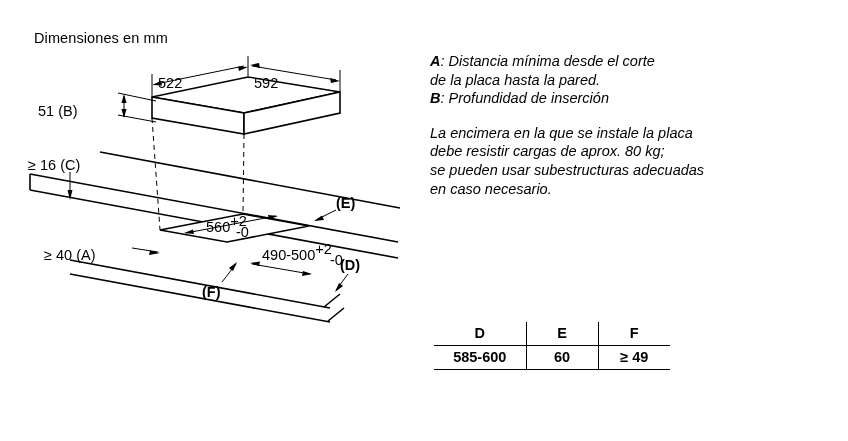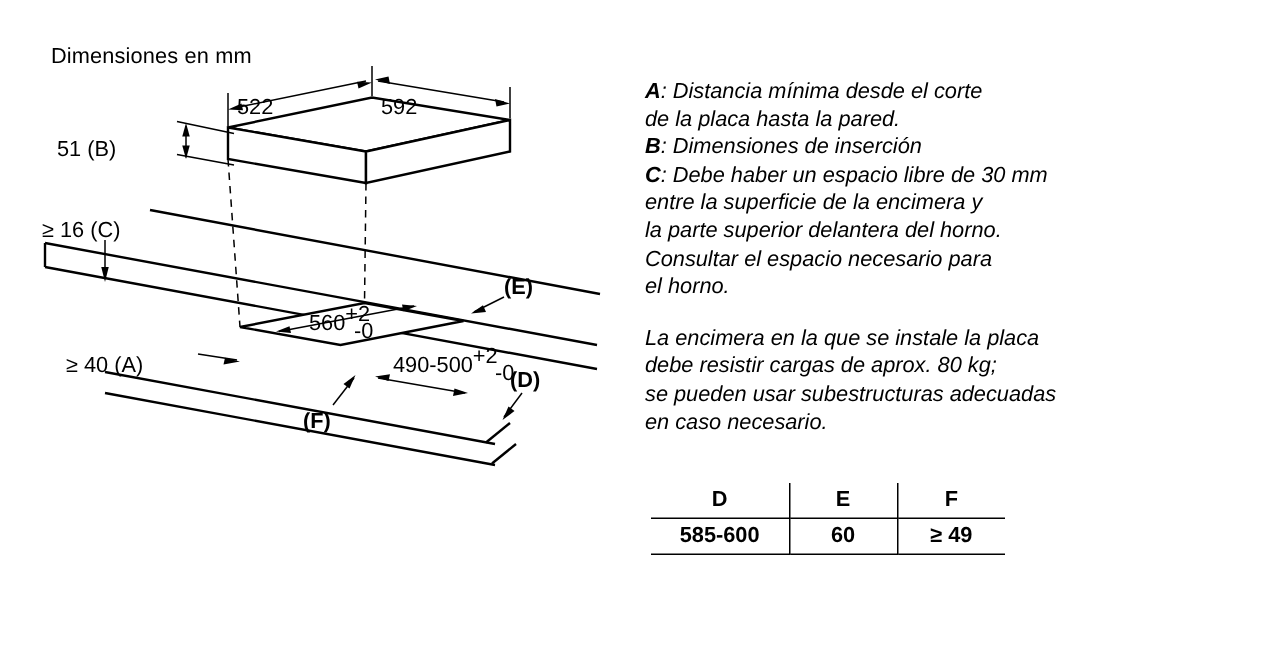--- a/index.html
+++ b/index.html
@@ -17,21 +17,21 @@
   }
   .page {
     position: absolute;
     inset: 0;
   }
 
   
   #drawing {
     position: absolute;
     left: 0;
-    top: 0;
+    top: 12px;
     width: 420px;
     height: 395px;
   }
   #drawing svg {
     display: block;
   }
 
   .title-label {
     position: absolute;
     left: 34px;
@@ -206,26 +206,21 @@
       <text class="b" x="336" y="196">(E)</text>
       <text class="b" x="340" y="258">(D)</text>
       <text class="b" x="202" y="285">(F)</text>
     </svg>
   </div>
 
   <div class="right">
     <div class="legend">
       <div class="legend-row"><span class="legend-key">A</span><span>: Distancia mínima desde el corte
 de la placa hasta la pared.</span></div>
-      <div class="legend-row"><span class="legend-key">B</span><span>: Dimensiones de inserción</span></div>
-      <div class="legend-row"><span class="legend-key">C</span><span>: Debe haber un espacio libre de 30 mm
-entre la superficie de la encimera y
-la parte superior delantera del horno.
-Consultar el espacio necesario para
-el horno.</span></div>
+      <div class="legend-row"><span class="legend-key">B</span><span>: Profundidad de inserción</span></div>
     </div>
     <div class="note">La encimera en la que se instale la placa
 debe resistir cargas de aprox. 80 kg;
 se pueden usar subestructuras adecuadas
 en caso necesario.</div>
   </div>
 
   <div class="table-wrap">
     <table class="dims">
       <colgroup>

